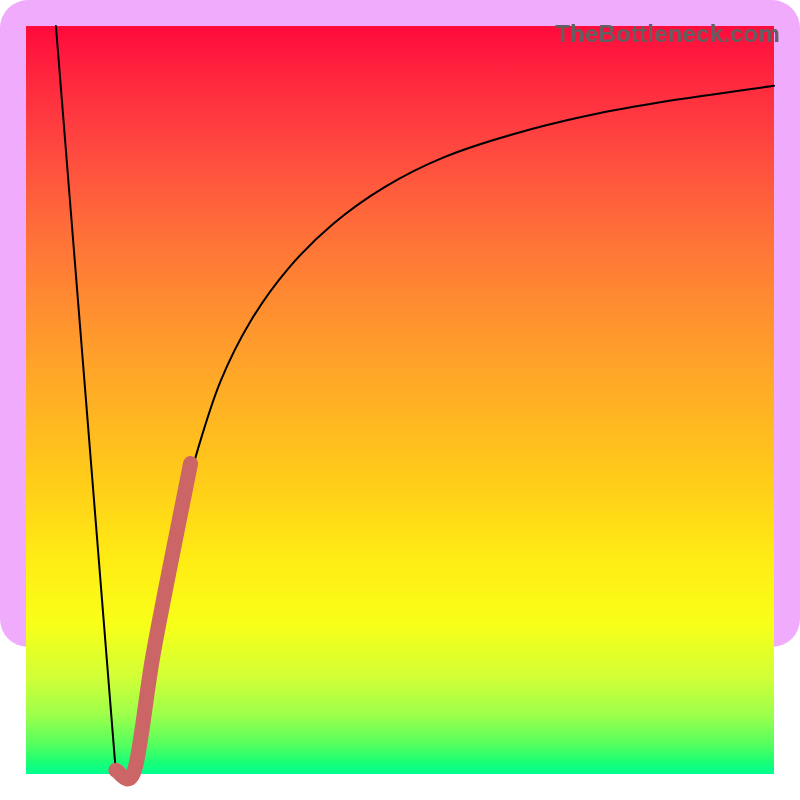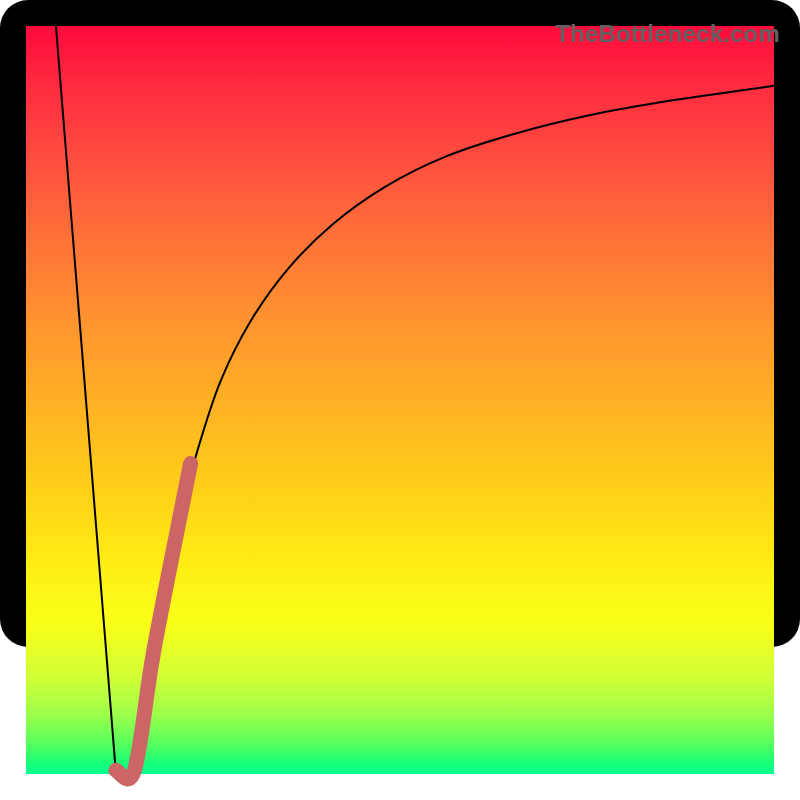--- a/index.html
+++ b/index.html
@@ -6,21 +6,21 @@
     margin: 0;
     padding: 0;
     width: 800px;
     height: 800px;
     overflow: hidden;
   }
   .chart-wrap {
     position: relative;
     width: 800px;
     height: 647px;
-    background: #000000;
+    background: #f0abfc;
     border-radius: 28px;
   }
   .plot-area {
     position: absolute;
     left: 26px;
     top: 26px;
     width: 748px;
     height: 748px;
     
     background: linear-gradient(

